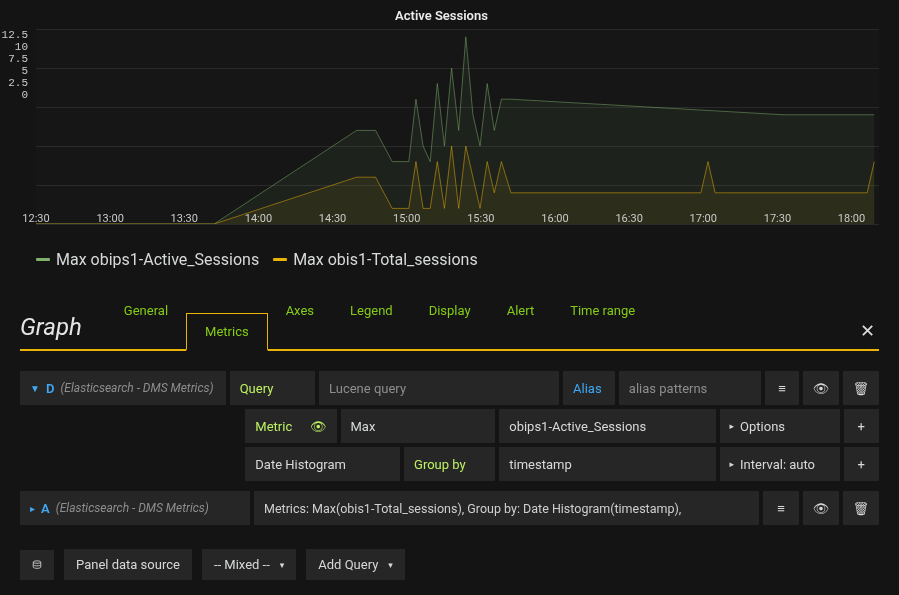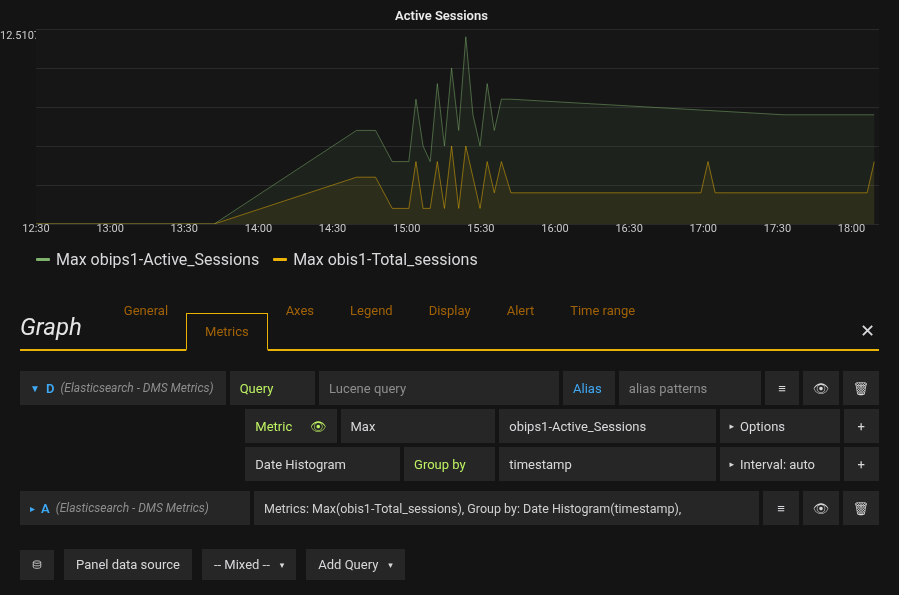--- a/index.html
+++ b/index.html
@@ -26,46 +26,46 @@
   position: relative;
   height: 215px;
 }
 .y-axis {
   position: absolute;
   left: 0;
   top: 0;
   bottom: 20px;
   width: 32px;
   display: flex;
-  flex-direction: row;
-  justify-content: space-between;
+  flex-direction: column;
   font-size: 11px;
   color: #cacaca;
   text-align: right;
   padding-right: 4px;
+  font-family: Liberation Mono, monospace;
 }
 .plot {
   position: absolute;
   left: 36px;
   right: 4px;
   top: 0;
   bottom: 20px;
   background: #161616;
 }
 .gridline {
   position: absolute;
   left: 0; right: 0;
   height: 1px;
   background: #2a2a2a;
 }
 .x-axis {
   position: absolute;
   left: 36px;
   right: 4px;
-  bottom: 4px;
+  bottom: 14px;
   height: 18px;
   display: flex;
   justify-content: space-between;
   font-size: 11px;
   color: #cacaca;
   text-align: right;
 }
 .x-axis span { transform: translateX(-50%); }
 .legend {
   display: flex;
@@ -85,21 +85,21 @@
   position: relative;
 }
 .graph-label {
   font-size: 24px;
   font-style: italic;
   color: #e6e6e6;
   padding: 0 24px 8px 0;
 }
 .tab {
   padding: 10px 18px;
-  color: #a16207;
+  color: #84cc16;
   cursor: pointer;
   font-size: 13px;
 }
 .tab.active {
   border: 1px solid #eab305;
   border-bottom: 2px solid #141414;
   margin-bottom: -2px;
   background: #141414;
   margin-top: 20px;
 }

